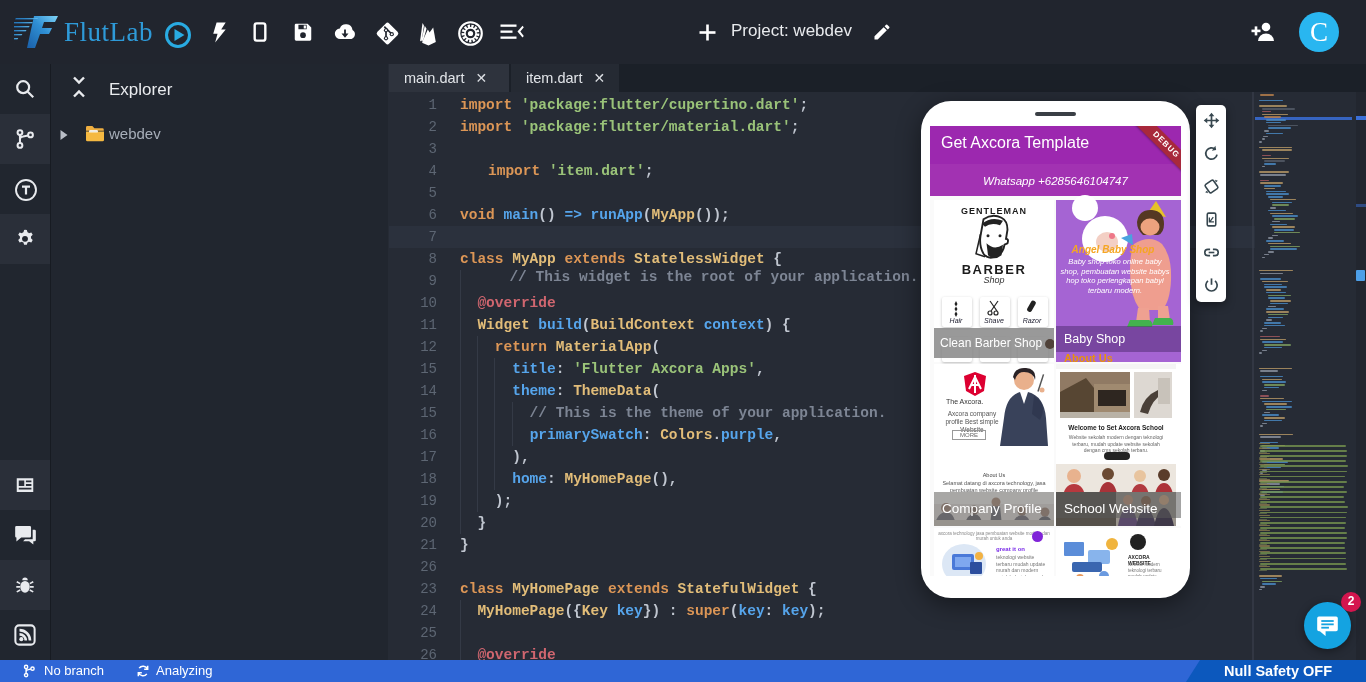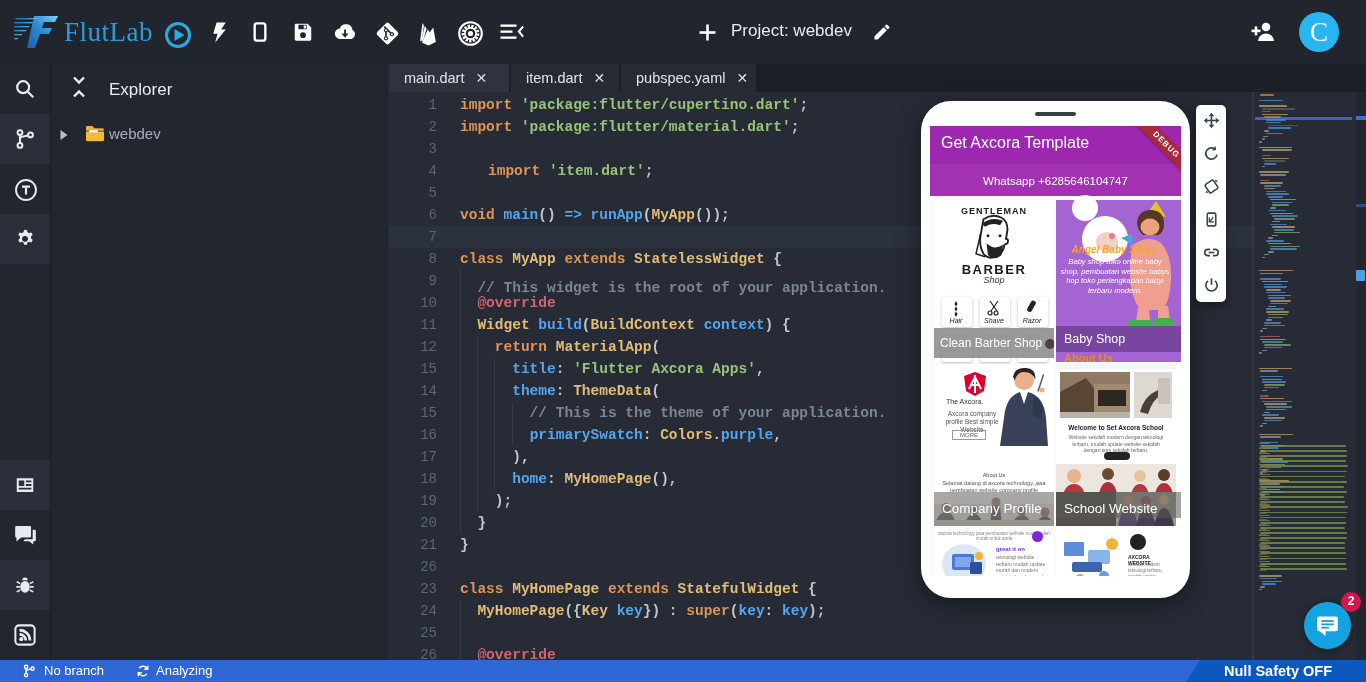--- a/index.html
+++ b/index.html
@@ -57,21 +57,21 @@
 #sb-left { position:absolute; left:44px; top:3px; }
 #sb-analyzing { position:absolute; left:156px; top:3px; }
 
 
 #phone { position:absolute; left:921px; top:101px; width:269px; height:497px; background:#fff; border-radius:30px; box-shadow:0 6px 24px rgba(0,0,0,.45); z-index:10; }
 #notch { position:absolute; left:114px; top:11px; width:41px; height:4px; border-radius:2px; background:#3a3f45; }
 #screen { position:absolute; left:9px; top:25px; width:251px; height:450px; overflow:hidden; background:#fafafa; }
 #appbar { position:absolute; left:0; top:0; width:251px; height:70px; background:#9c28af; overflow:hidden; }
 #appband { position:absolute; left:0; top:38px; width:251px; height:32px; background:#a232b2; }
 #apptitle { position:absolute; left:11px; top:8px; font-size:16px; color:#fff; }
-#appsub { position:absolute; left:0; top:49px; width:251px; text-align:center; font-size:11.5px; color:#fff; }
+#appsub { position:absolute; left:0; top:49px; width:251px; text-align:center; font-size:11.5px; color:#fff;font-style:italic; }
 #debug { position:absolute; left:191px; top:12px; width:90px; height:14px; background:#a8283c; color:#fff; font-size:8px; font-weight:bold; text-align:center; line-height:14px; letter-spacing:1px; transform:rotate(45deg); box-shadow:0 1px 2px rgba(0,0,0,.3); }
 .card { position:absolute; overflow:visible; }
 .card .lbl { position:absolute; left:0; bottom:0; width:100%; height:25px; color:#fff; font-size:11px; line-height:25px; padding-left:8px; box-sizing:border-box; white-space:nowrap; overflow:hidden; }
 .mini { position:absolute; width:30px; height:36px; background:#fff; border-radius:2px; box-shadow:0 1px 3px rgba(0,0,0,.25); }
 
 
 #ftoolbar { position:absolute; left:1196px; top:105px; width:30px; height:197px; background:#fff; border-radius:5px; box-shadow:0 3px 10px rgba(0,0,0,.4); z-index:12; }
 #ftoolbar svg { position:absolute; left:7px; }
 
 
@@ -241,40 +241,39 @@
           <path d="M1 2.5 a1.4 1.4 0 0 1 1.4 -1.4 h5 l2 2.2 h8 a1.4 1.4 0 0 1 1.4 1.4 v1 H1 Z" fill="#efaf41"></path>
           <path d="M1 6.5 H19 v8.4 a1.4 1.4 0 0 1 -1.4 1.4 H2.4 A1.4 1.4 0 0 1 1 14.9 Z" fill="#f5b942"></path>
           <rect x="4" y="5" width="9" height="2.6" rx="1.2" fill="#fff" opacity=".85"></rect>
         </svg>
     <div style="position:absolute;left:58px;top:0px;font-size:15px;color:#a7aeb9;line-height:18px;">webdev</div>
   </div>
 </div>
 <div id="tabbar">
   <div class="tab active" style="left:0; width:120px;">main.dart<span class="x">✕</span></div>
   <div class="tab" style="left:122px; width:108px;">item.dart<span class="x">✕</span></div>
-  <div class="tab" style="left:232px; width:135px;">pubspec.yaml<span class="x">✕</span></div>
 </div>
 <div id="editor">
   <div id="hl7"></div>
   <div id="codelines">
 <div class="ln" style="top:2px;">1</div>
 <div class="cl" style="top:2px;"><span class="k">import</span><span class="p"> </span><span class="s">'package:flutter/cupertino.dart'</span><span class="p">;</span></div>
 <div class="ln" style="top:24px;">2</div>
 <div class="cl" style="top:24px;"><span class="k">import</span><span class="p"> </span><span class="s">'package:flutter/material.dart'</span><span class="p">;</span></div>
 <div class="ln" style="top:46px;">3</div>
 <div class="ln" style="top:68px;">4</div>
 <div class="cl" style="top:68px;margin-left:28px;"><span class="k">import</span><span class="p"> </span><span class="s">'item.dart'</span><span class="p">;</span></div>
 <div class="ln" style="top:90px;">5</div>
 <div class="ln" style="top:112px;">6</div>
 <div class="cl" style="top:112px;"><span class="k">void</span><span class="p"> </span><span class="f">main</span><span class="p">() </span><span class="f">=&gt;</span><span class="p"> </span><span class="f">runApp</span><span class="p">(</span><span class="t">MyApp</span><span class="p">());</span></div>
 <div class="ln" style="top:134px;">7</div>
 <div class="ln" style="top:156px;">8</div>
 <div class="cl" style="top:156px;"><span class="k">class</span><span class="p"> </span><span class="t">MyApp</span><span class="p"> </span><span class="k">extends</span><span class="p"> </span><span class="t">StatelessWidget</span><span class="p"> {</span></div>
 <div class="ln" style="top:178px;">9</div>
-<div class="cl" style="top:185px;"><span class="c">  // This widget is the root of your application.</span></div>
+<div class="cl" style="top:174px;padding-left:32px;"><span class="c">  // This widget is the root of your application.</span></div>
 <div class="ln" style="top:200px;">10</div>
 <div class="cl" style="top:200px;"><span class="p">  </span><span class="a">@override</span></div>
 <div class="ln" style="top:222px;">11</div>
 <div class="cl" style="top:222px;"><span class="p">  </span><span class="t">Widget</span><span class="p"> </span><span class="f">build</span><span class="p">(</span><span class="t">BuildContext</span><span class="p"> </span><span class="f">context</span><span class="p">) {</span></div>
 <div class="ln" style="top:244px;">12</div>
 <div class="cl" style="top:244px;"><span class="p">    </span><span class="k">return</span><span class="p"> </span><span class="t">MaterialApp</span><span class="p">(</span></div>
 <div class="ln" style="top:266px;">15</div>
 <div class="cl" style="top:266px;"><span class="p">      </span><span class="f">title</span><span class="p">: </span><span class="s">'Flutter Axcora Apps'</span><span class="p">,</span></div>
 <div class="ln" style="top:288px;">14</div>
 <div class="cl" style="top:288px;"><span class="p">      </span><span class="f">theme</span><span class="p">: </span><span class="t">ThemeData</span><span class="p">(</span></div>

